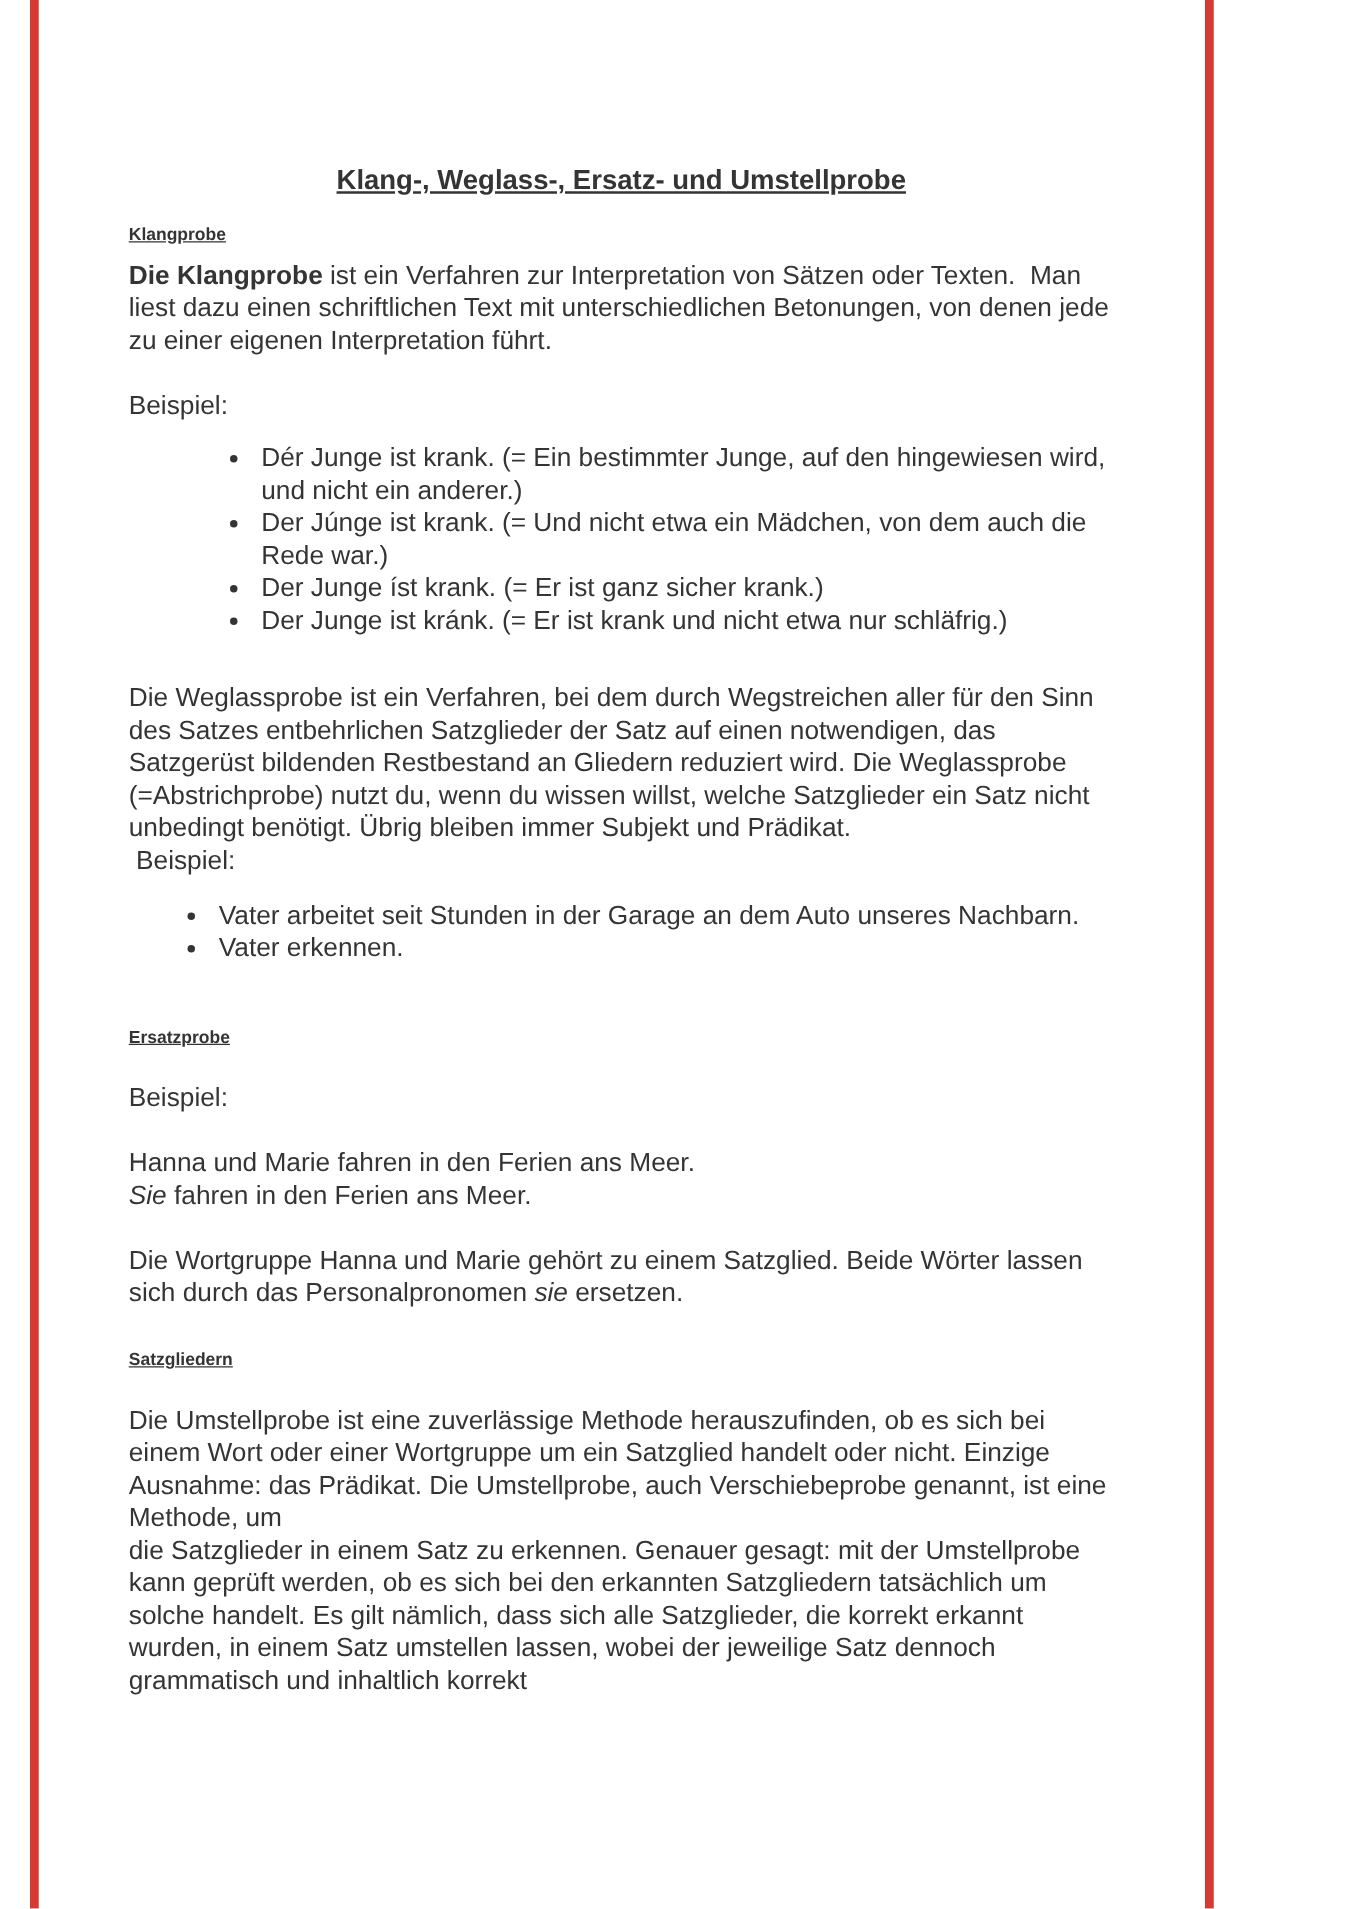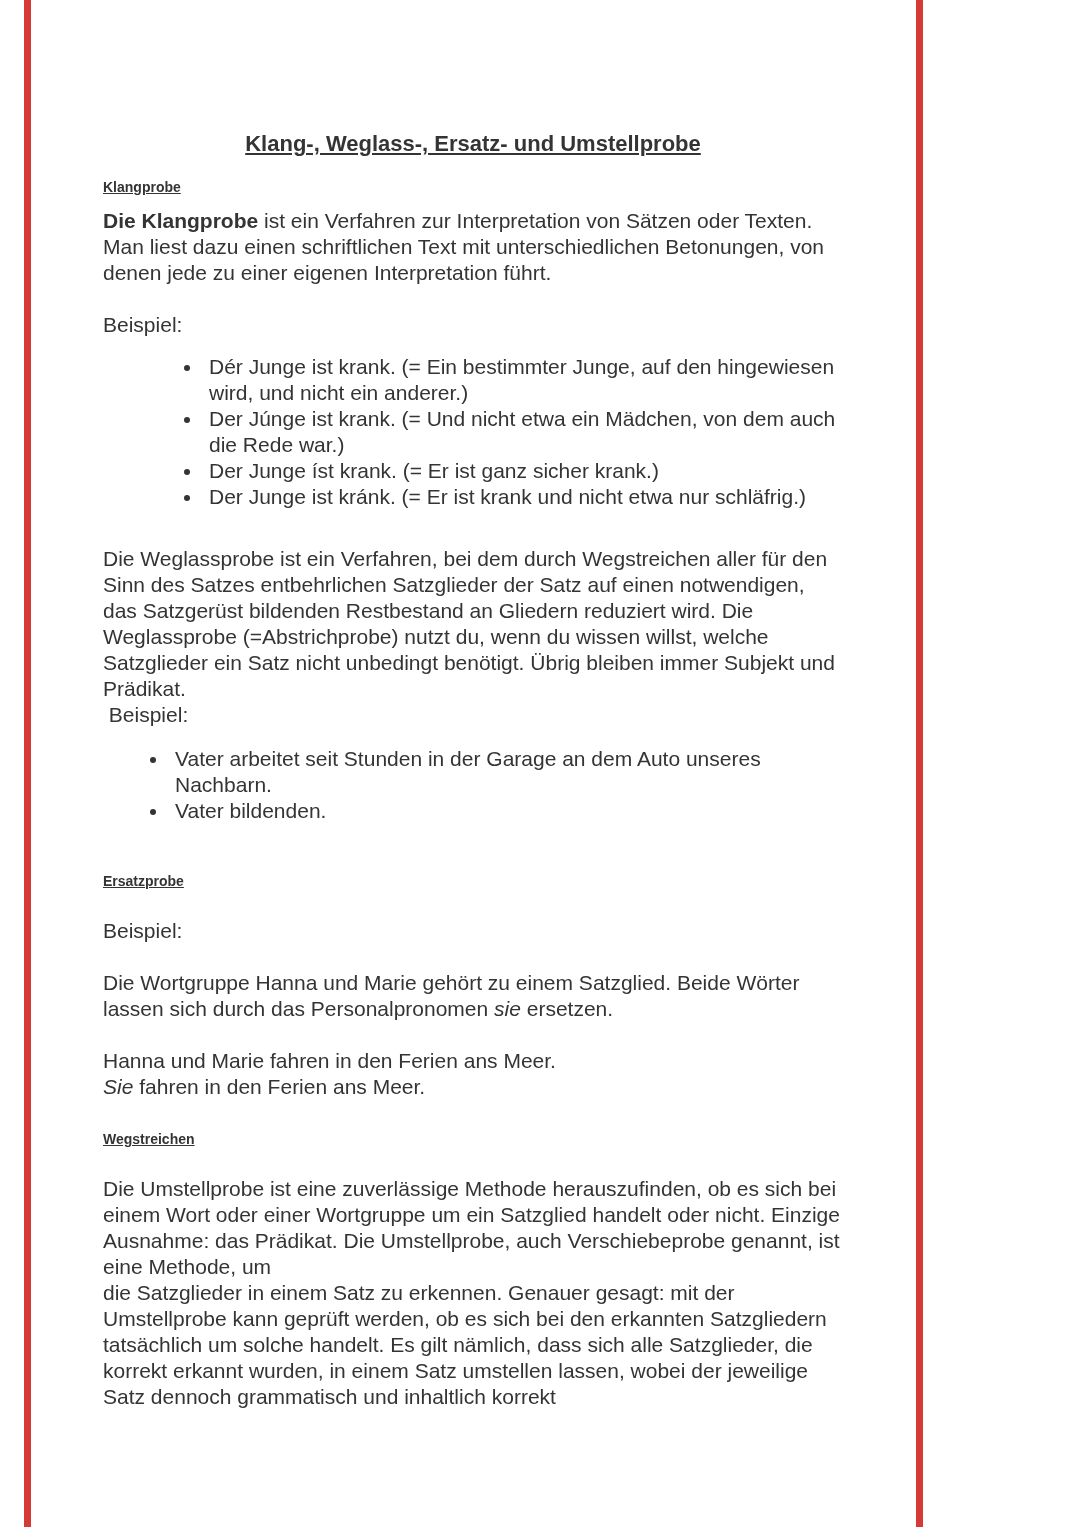--- a/index.html
+++ b/index.html
@@ -8,20 +8,21 @@
     background: #ffffff;
   }
   .canvas {
     position: relative;
     width: 948px;
     height: 1527px;
     background: #ffffff;
     overflow: hidden;
     font-family: "Liberation Sans", sans-serif;
     color: #343434;
+    padding-left: 48px;
   }
   .red-line {
     position: absolute;
     top: 0;
     bottom: 0;
     width: 7px;
     background: var(--margin_line, #d63a34);
   }
   .red-line-left  { left: 24px; }
   .red-line-right { right: 25px; }
@@ -93,31 +94,31 @@
         <li>Der Junge íst krank. (= Er ist ganz sicher krank.)</li>
         <li>Der Junge ist kránk. (= Er ist krank und nicht etwa nur schläfrig.)</li>
       </ul>
     </section>
 
     <section>
       <p class="para mb-none">Die Weglassprobe ist ein Verfahren, bei dem durch Wegstreichen aller für den Sinn des Satzes entbehrlichen Satzglieder der Satz auf einen notwendigen, das Satzgerüst bildenden Restbestand an Gliedern reduziert wird. Die Weglassprobe (=Abstrichprobe) nutzt du, wenn du wissen willst, welche Satzglieder ein Satz nicht unbedingt benötigt. Übrig bleiben immer Subjekt und Prädikat.</p>
       <p class="para mb-none"> Beispiel:</p>
       <ul class="bullet-list shallow-indent">
         <li>Vater arbeitet seit Stunden in der Garage an dem Auto unseres Nachbarn.</li>
-        <li>Vater bildenden.</li>
+        <li>Vater erkennen.</li>
       </ul>
     </section>
 
     <section>
       <h2 class="sec-heading mb-sec">Ersatzprobe</h2>
       <p class="para mb-line">Beispiel:</p>
+      <p class="para mb-line"><span>Hanna und Marie fahren in den Ferien ans Meer.</span><br><span class="ital">Sie</span><span> fahren in den Ferien ans Meer.</span></p>
       <p class="para mb-line"><span>Die Wortgruppe Hanna und Marie gehört zu einem Satzglied. Beide Wörter lassen sich durch das Personalpronomen </span><span class="ital">sie</span><span> ersetzen.</span></p>
-      <p class="para mb-line"><span>Hanna und Marie fahren in den Ferien ans Meer.</span><br><span class="ital">Sie</span><span> fahren in den Ferien ans Meer.</span></p>
     </section>
 
     <section>
-      <h2 class="sec-heading mb-sec">Wegstreichen</h2>
+      <h2 class="sec-heading mb-sec">Satzgliedern</h2>
       <p class="para mb-none">Die Umstellprobe ist eine zuverlässige Methode herauszufinden, ob es sich bei einem Wort oder einer Wortgruppe um ein Satzglied handelt oder nicht. Einzige Ausnahme: das Prädikat. Die Umstellprobe, auch Verschiebeprobe genannt, ist eine Methode, um
 die Satzglieder in einem Satz zu erkennen. Genauer gesagt: mit der Umstellprobe kann geprüft werden, ob es sich bei den erkannten Satzgliedern tatsächlich um solche handelt. Es gilt nämlich, dass sich alle Satzglieder, die korrekt erkannt wurden, in einem Satz umstellen lassen, wobei der jeweilige Satz dennoch grammatisch und inhaltlich korrekt</p>
     </section>
 
   </div>
 </div>
 
 </body></html>

